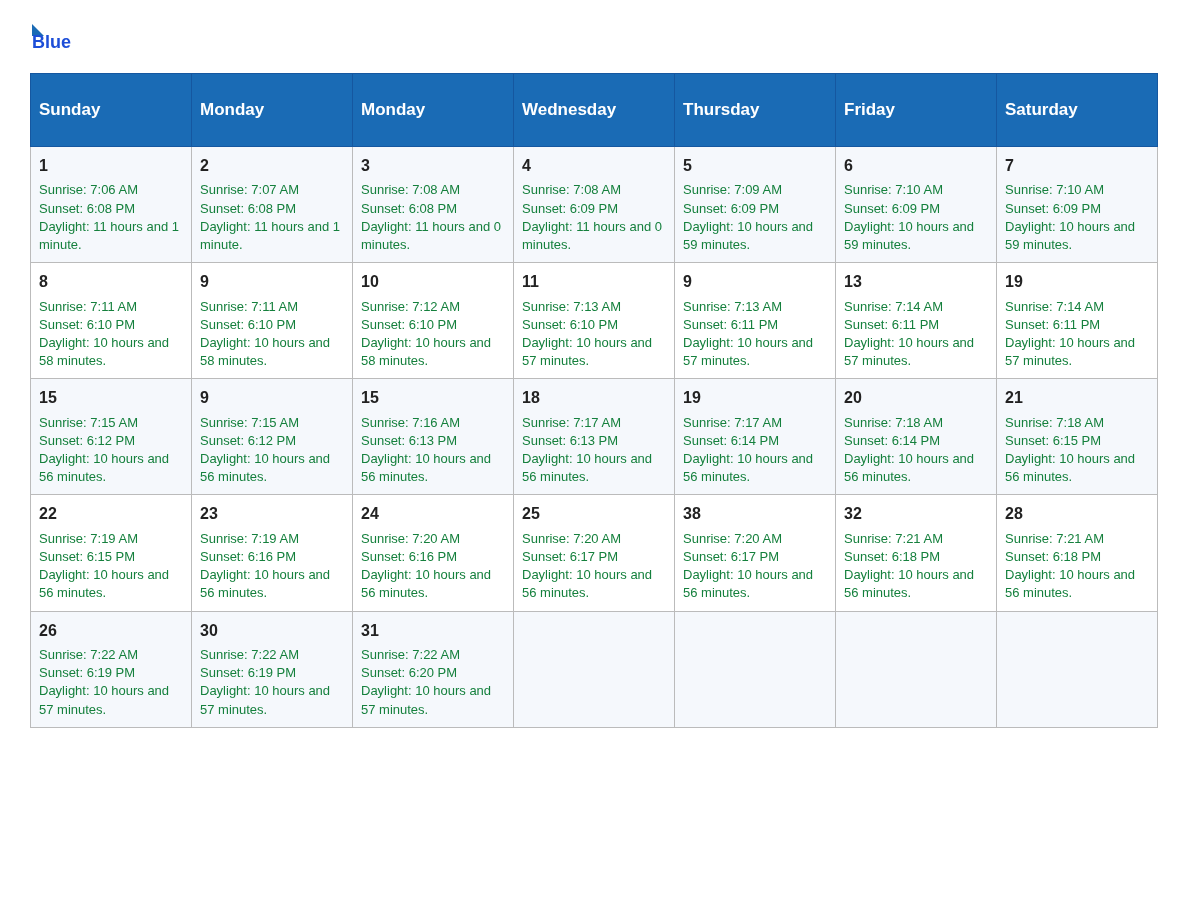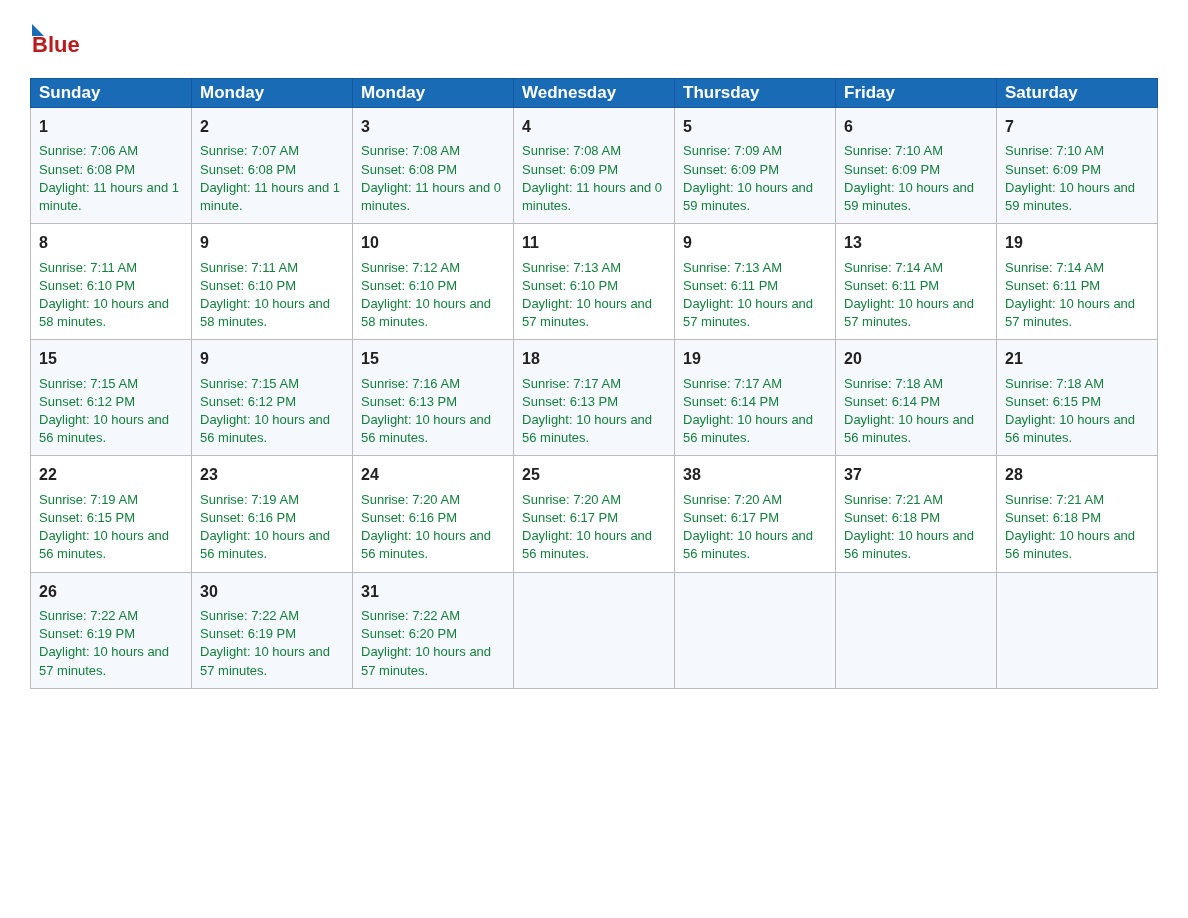--- a/index.html
+++ b/index.html
@@ -38,22 +38,22 @@
     .logo-triangle {
       width: 0;
       height: 0;
       border-left: 12px solid #1a6bb5;
       border-top: 12px solid transparent;
       border-bottom: 0px solid transparent;
       margin-left: 2px;
       margin-top: 4px;
     }
     .logo-blue-line {
-      color: #b91c1c;
-      font-size: 22px;
+      color: #1d4ed8;
+      font-size: 18px;
       font-weight: bold;
       margin-top: -4px;
       margin-left: 2px;
     }
     .title-section {
       text-align: right;
     }
     .month-title {
       font-size: 52px;
       font-weight: bold;
@@ -66,21 +66,21 @@
       margin-top: 4px;
     }
     .calendar {
       width: 100%;
       border-collapse: collapse;
       border: 1px solid #aaa;
     }
     .calendar th {
       background-color: #1a6bb5;
       color: #fff;
-      padding: 4px 8px;
+      padding: 26px 8px;
       text-align: left;
       font-size: 17px;
       font-weight: bold;
       border: 1px solid #1557a0;
     }
     .calendar td {
       vertical-align: top;
       padding: 8px 8px;
       border: 1px solid #bbb;
       width: calc(100% / 7);
@@ -168,21 +168,21 @@
         <td><span class="day-number">19</span><span class="day-info">Sunrise: 7:17 AM<br>Sunset: 6:14 PM<br>Daylight: 10 hours and 56 minutes.</span></td>
         <td><span class="day-number">20</span><span class="day-info">Sunrise: 7:18 AM<br>Sunset: 6:14 PM<br>Daylight: 10 hours and 56 minutes.</span></td>
         <td><span class="day-number">21</span><span class="day-info">Sunrise: 7:18 AM<br>Sunset: 6:15 PM<br>Daylight: 10 hours and 56 minutes.</span></td>
       </tr>
       <tr>
         <td><span class="day-number">22</span><span class="day-info">Sunrise: 7:19 AM<br>Sunset: 6:15 PM<br>Daylight: 10 hours and 56 minutes.</span></td>
         <td><span class="day-number">23</span><span class="day-info">Sunrise: 7:19 AM<br>Sunset: 6:16 PM<br>Daylight: 10 hours and 56 minutes.</span></td>
         <td><span class="day-number">24</span><span class="day-info">Sunrise: 7:20 AM<br>Sunset: 6:16 PM<br>Daylight: 10 hours and 56 minutes.</span></td>
         <td><span class="day-number">25</span><span class="day-info">Sunrise: 7:20 AM<br>Sunset: 6:17 PM<br>Daylight: 10 hours and 56 minutes.</span></td>
         <td><span class="day-number">38</span><span class="day-info">Sunrise: 7:20 AM<br>Sunset: 6:17 PM<br>Daylight: 10 hours and 56 minutes.</span></td>
-        <td><span class="day-number">37</span><span class="day-info">Sunrise: 7:21 AM<br>Sunset: 6:18 PM<br>Daylight: 10 hours and 56 minutes.</span></td>
+        <td><span class="day-number">32</span><span class="day-info">Sunrise: 7:21 AM<br>Sunset: 6:18 PM<br>Daylight: 10 hours and 56 minutes.</span></td>
         <td><span class="day-number">28</span><span class="day-info">Sunrise: 7:21 AM<br>Sunset: 6:18 PM<br>Daylight: 10 hours and 56 minutes.</span></td>
       </tr>
       <tr>
         <td><span class="day-number">26</span><span class="day-info">Sunrise: 7:22 AM<br>Sunset: 6:19 PM<br>Daylight: 10 hours and 57 minutes.</span></td>
         <td><span class="day-number">30</span><span class="day-info">Sunrise: 7:22 AM<br>Sunset: 6:19 PM<br>Daylight: 10 hours and 57 minutes.</span></td>
         <td><span class="day-number">31</span><span class="day-info">Sunrise: 7:22 AM<br>Sunset: 6:20 PM<br>Daylight: 10 hours and 57 minutes.</span></td>
         <td class="empty-cell"></td>
         <td class="empty-cell"></td>
         <td class="empty-cell"></td>
         <td class="empty-cell"></td>

